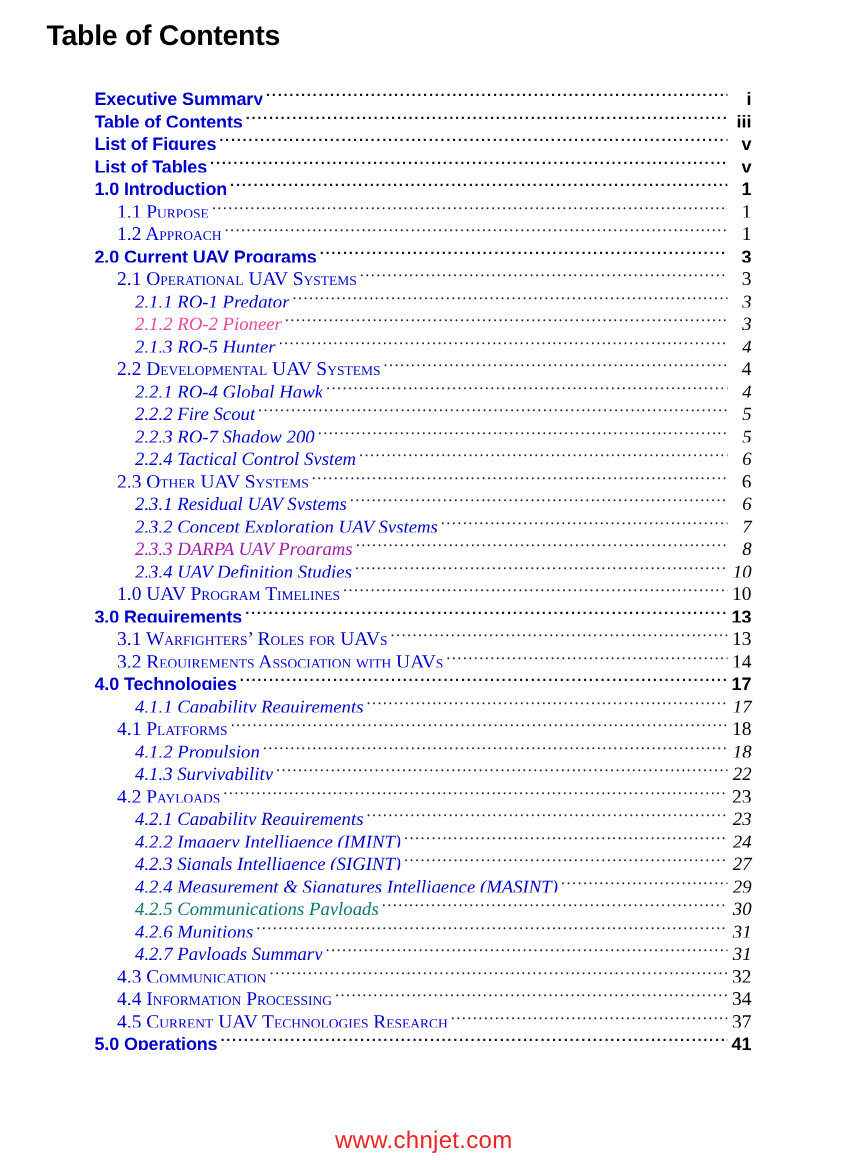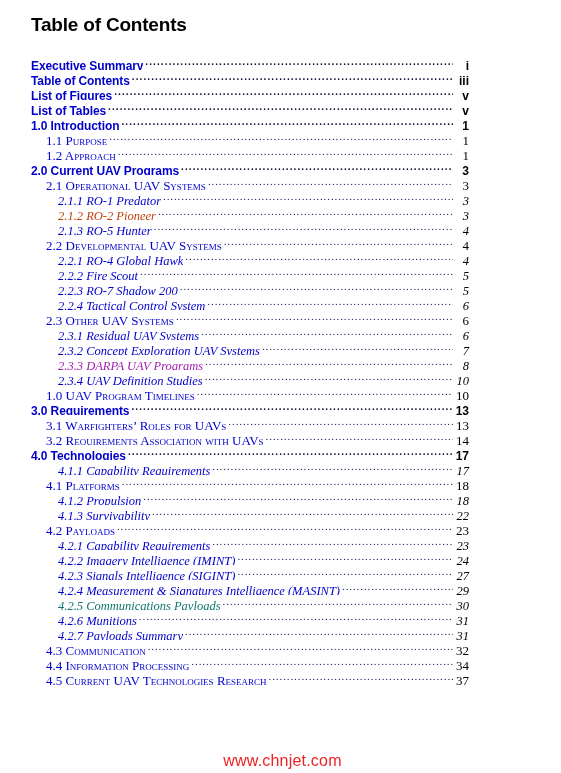--- a/index.html
+++ b/index.html
@@ -34,20 +34,21 @@
     color: #000000;
     letter-spacing: -0.2px;
     white-space: nowrap;
   }
 
   .toc {
     position: absolute;
     left: 0;
     top: 55px;
     width: 477px;
+    padding-left: 32px;
   }
 
   .toc-row {
     display: flex;
     align-items: baseline;
     height: 15px;
     line-height: 15px;
     white-space: nowrap;
     overflow: hidden;
     padding-right: 8px;
@@ -200,21 +201,21 @@
         <span class="toc-label" style="color: rgb(0, 0, 204);">2.1 Operational UAV Systems</span>
         <span class="toc-leader"></span>
         <span class="toc-page">3</span>
       </div>
       <div class="toc-row lvl3">
         <span class="toc-label" style="color: rgb(0, 0, 204);">2.1.1 RQ-1 Predator</span>
         <span class="toc-leader"></span>
         <span class="toc-page">3</span>
       </div>
       <div class="toc-row lvl3">
-        <span class="toc-label" style="color: #c2410c;">2.1.2 RQ-2 Pioneer</span>
+        <span class="toc-label" style="color: #ec4899;">2.1.2 RQ-2 Pioneer</span>
         <span class="toc-leader"></span>
         <span class="toc-page">3</span>
       </div>
       <div class="toc-row lvl3">
         <span class="toc-label" style="color: rgb(0, 0, 204);">2.1.3 RQ-5 Hunter</span>
         <span class="toc-leader"></span>
         <span class="toc-page">4</span>
       </div>
       <div class="toc-row lvl2">
         <span class="toc-label" style="color: rgb(0, 0, 204);">2.2 Developmental UAV Systems</span>
@@ -359,17 +360,22 @@
       <div class="toc-row lvl2">
         <span class="toc-label" style="color: rgb(0, 0, 204);">4.4 Information Processing</span>
         <span class="toc-leader"></span>
         <span class="toc-page">34</span>
       </div>
       <div class="toc-row lvl2">
         <span class="toc-label" style="color: rgb(0, 0, 204);">4.5 Current UAV Technologies Research</span>
         <span class="toc-leader"></span>
         <span class="toc-page">37</span>
       </div>
+      <div class="toc-row lvl1">
+        <span class="toc-label" style="color: rgb(0, 0, 204);">5.0 Operations</span>
+        <span class="toc-leader"></span>
+        <span class="toc-page">41</span>
+      </div>
     </div>
 
   <div class="watermark" style="color: rgb(238, 34, 34);">www.chnjet.com</div>
 
 </div>
 
 </body></html>

